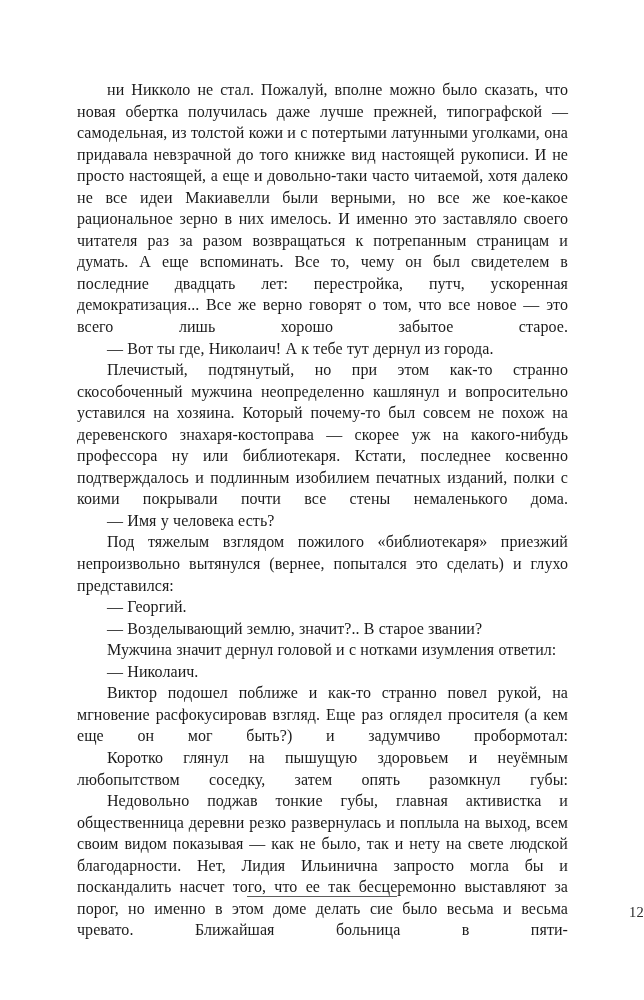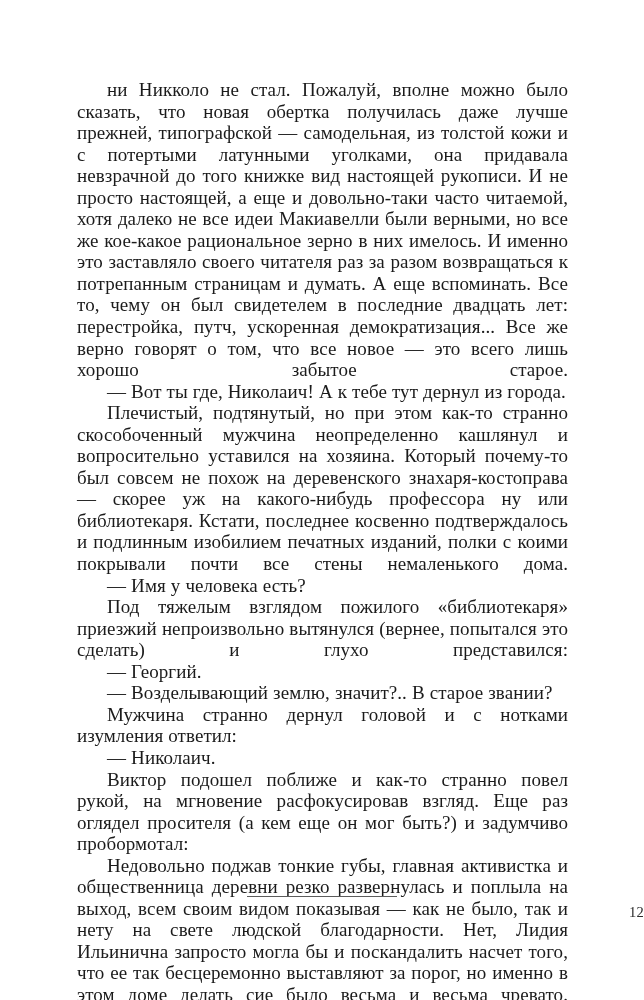--- a/index.html
+++ b/index.html
@@ -24,21 +24,21 @@
     background: #ffffff;
   }
   .text-block {
     position: absolute;
     left: 77px;
     top: 79px;
     width: 491px;
   }
   p.para {
     margin: 0;
-    font-size: 19px;
+    font-size: 16px;
     line-height: 21.55px;
     text-align: justify;
     text-justify: inter-word;
     text-indent: 30px;
     hyphens: manual;
     word-spacing: 0.01em;
     letter-spacing: 0.004em;
   }
   
   p.para.stretch-last {
@@ -71,23 +71,24 @@
 <div class="page">
 
   <div class="text-block">
     <p class="para stretch-last">ни Никколо не стал. Пожалуй, вполне можно было сказать, что новая обертка получилась даже лучше прежней, типографской — самодельная, из толстой кожи и с потертыми латунными уголками, она придавала невзрачной до того книжке вид настоящей рукописи. И не просто настоящей, а еще и довольно-таки часто читаемой, хотя далеко не все идеи Макиавелли были верными, но все же кое-какое рациональное зерно в них имелось. И именно это заставляло своего читателя раз за разом возвращаться к потрепанным страницам и думать. А еще вспоминать. Все то, чему он был свидетелем в последние двадцать лет: перестройка, путч, ускоренная демократизация... Все же верно говорят о том, что все новое — это всего лишь хорошо забытое старое.</p>
     <p class="para">— Вот ты где, Николаич! А к тебе тут дернул из города.</p>
     <p class="para stretch-last">Плечистый, подтянутый, но при этом как-то странно скособоченный мужчина неопределенно кашлянул и вопросительно уставился на хозяина. Который почему-то был совсем не похож на деревенского знахаря-костоправа — скорее уж на какого-нибудь профессора ну или библиотекаря. Кстати, последнее косвенно подтверждалось и подлинным изобилием печатных изданий, полки с коими покрывали почти все стены немаленького дома.</p>
     <p class="para">— Имя у человека есть?</p>
     <p class="para stretch-last">Под тяжелым взглядом пожилого «библиотекаря» приезжий непроизвольно вытянулся (вернее, попытался это сделать) и глухо представился:</p>
     <p class="para">— Георгий.</p>
     <p class="para">— Возделывающий землю, значит?.. В старое звании?</p>
-    <p class="para">Мужчина странно дернул головой и с нотками изумления ответил:</p>
+    <p class="para">Мужчина значит дернул головой и с нотками изумления ответил:</p>
     <p class="para">— Николаич.</p>
     <p class="para stretch-last">Виктор подошел поближе и как-то странно повел рукой, на мгновение расфокусировав взгляд. Еще раз оглядел просителя (а кем еще он мог быть?) и задумчиво пробормотал:</p>
+    <p class="para stretch-last">Коротко глянул на пышущую здоровьем и неуёмным любопытством соседку, затем опять разомкнул губы:</p>
     <p class="para stretch-last">Недовольно поджав тонкие губы, главная активистка и общественница деревни резко развернулась и поплыла на выход, всем своим видом показывая — как не было, так и нету на свете людской благодарности. Нет, Лидия Ильинична запросто могла бы и поскандалить насчет того, что ее так бесцеремонно выставляют за порог, но именно в этом доме делать сие было весьма и весьма чревато. Ближайшая больница в пяти-</p>
   </div>
 
   <div class="footer">
     <div class="footer-rule"></div>
     <div class="page-number">12</div>
   </div>
 
 </div>
 

